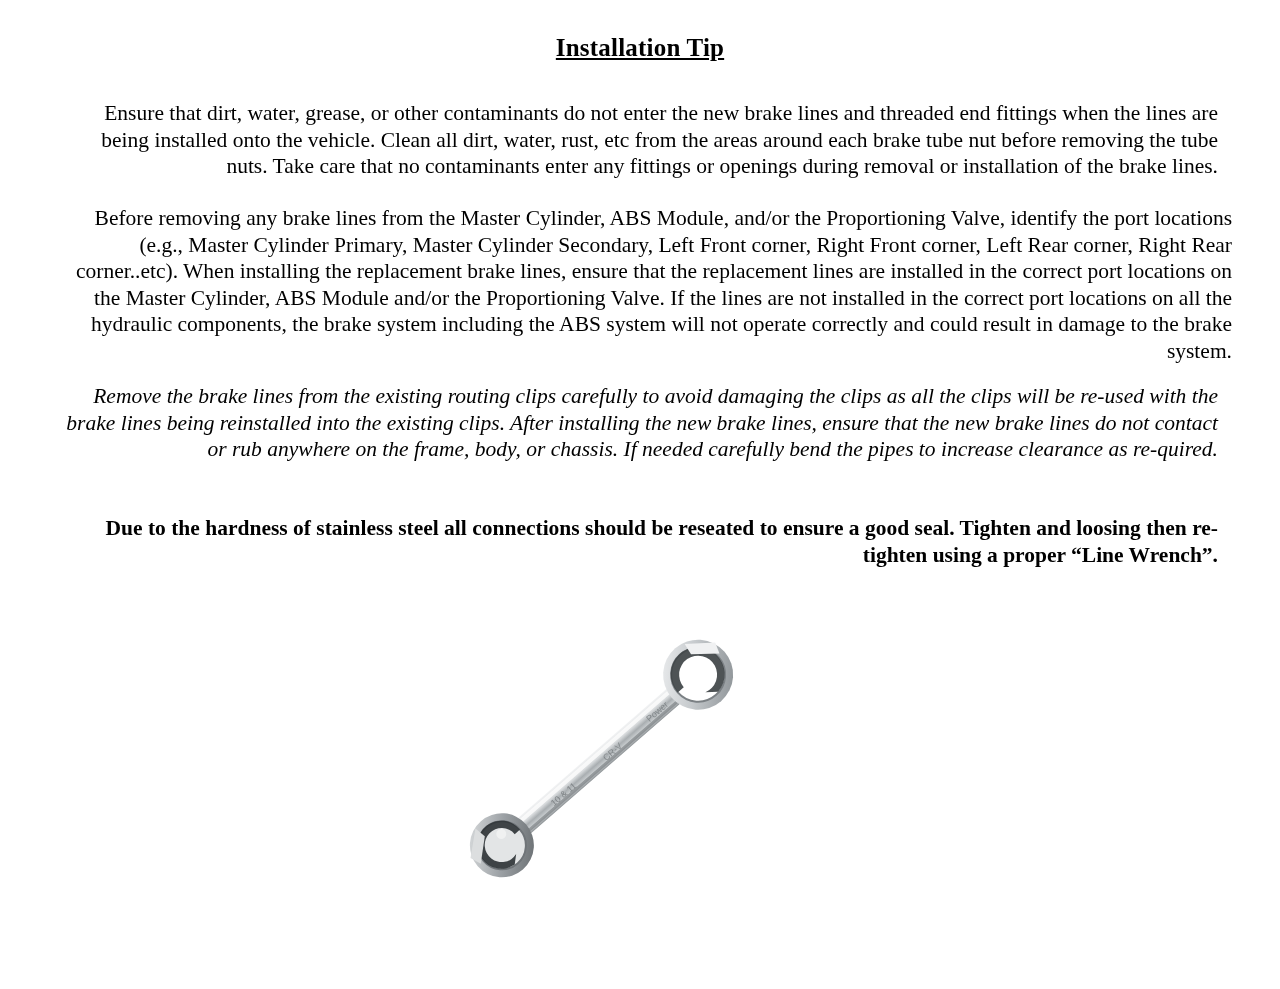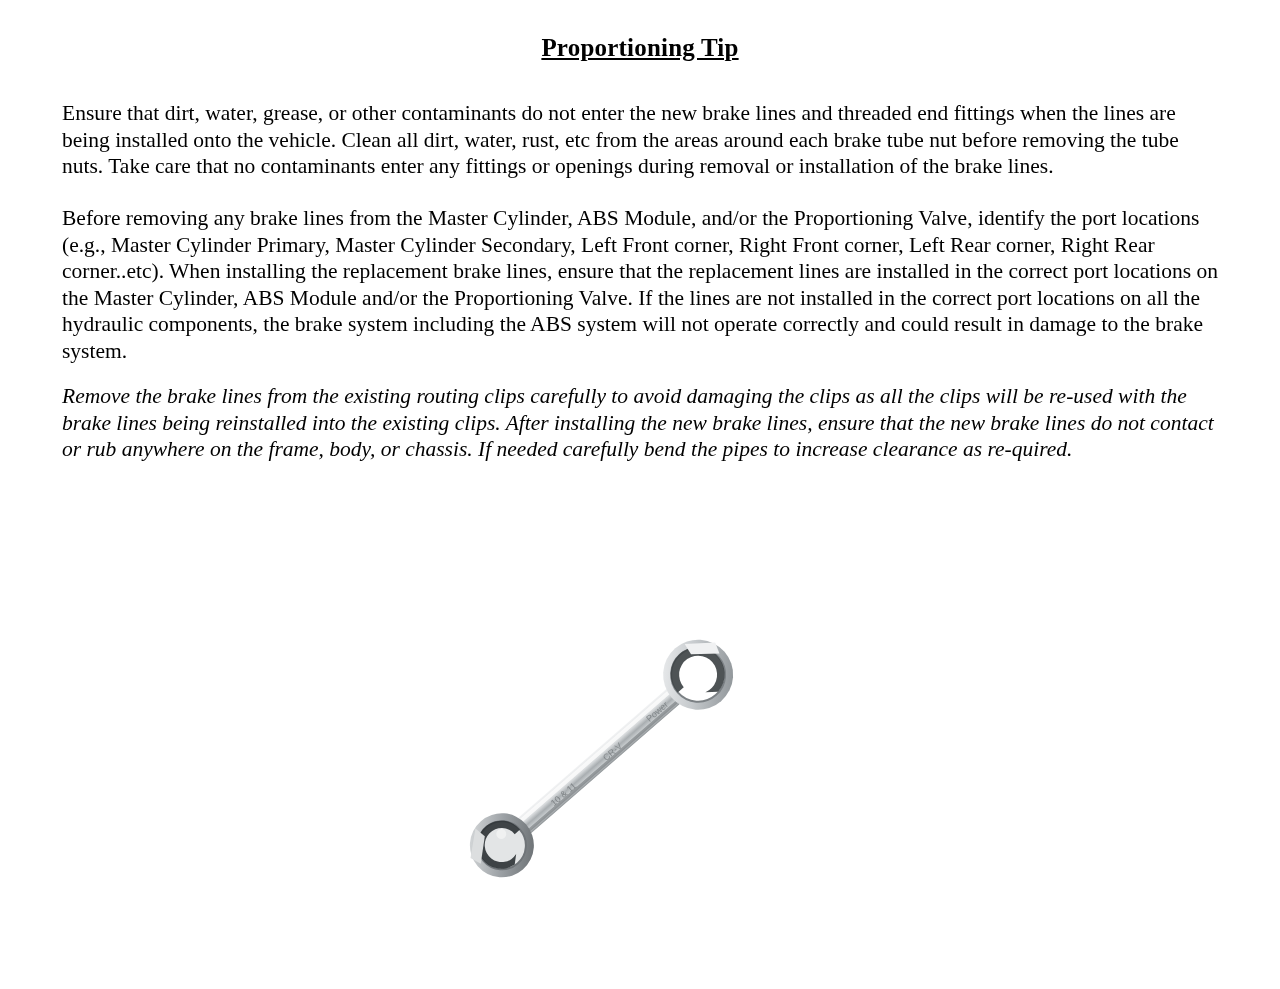--- a/index.html
+++ b/index.html
@@ -26,51 +26,52 @@
     font-weight: bold;
     text-decoration: underline;
     letter-spacing: 0.2px;
   }
   .body-block {
     position: absolute;
     left: 62px;
     width: 1156px;
     font-size: 21.5px;
     line-height: 26.5px;
-    text-align: left;
+    text-align: right;
   }
   .p1 { top: 100px; }
-  .p2 { top: 205px; }
+  .p2 { top: 205px; margin-left: 14px; }
   .p3 { top: 383px; font-style: italic; }
   .p4 { top: 515px; font-weight: bold; }
 
   .wrench-wrap {
     position: absolute;
     left: 400px;
     top: 600px;
     width: 400px;
     height: 320px;
   }
   .wrench-wrap svg {
     display: block;
   }
 </style>
 </head>
 <body>
 
 <div class="page">
 
-  <div class="doc-title">Proportioning Tip</div>
+  <div class="doc-title">Installation Tip</div>
 
   <div class="body-block p1">Ensure that dirt, water, grease, or other contaminants do not enter the new brake lines and threaded end fittings when the lines are being installed onto the vehicle. Clean all dirt, water, rust, etc from the areas around each brake tube nut before removing the tube nuts. Take care that no contaminants enter any fittings or openings during removal or installation of the brake lines.</div>
 
   <div class="body-block p2">Before removing any brake lines from the Master Cylinder, ABS Module, and/or the Proportioning Valve, identify the port locations (e.g., Master Cylinder Primary, Master Cylinder Secondary, Left Front corner, Right Front corner, Left Rear corner, Right Rear corner..etc). When installing the replacement brake lines, ensure that the replacement lines are installed in the correct port locations on the Master Cylinder, ABS Module and/or the Proportioning Valve. If the lines are not installed in the correct port locations on all the hydraulic components, the brake system including the ABS system will not operate correctly and could result in damage to the brake system.</div>
 
   <div class="body-block p3">Remove the brake lines from the existing routing clips carefully to avoid damaging the clips as all the clips will be re-used with the brake lines being reinstalled into the existing clips. After installing the new brake lines, ensure that the new brake lines do not contact or rub anywhere on the frame, body, or chassis. If needed carefully bend the pipes to increase clearance as re-quired.</div>
 
+  <div class="body-block p4">Due to the hardness of stainless steel all connections should be reseated to ensure a good seal. Tighten and loosing then re-tighten using a proper “Line Wrench”.</div>
 
   <div class="wrench-wrap">
     <svg width="400" height="320" viewBox="0 0 400 320">
       <defs>
         <linearGradient id="shaft" x1="0" y1="0" x2="0" y2="1">
           <stop offset="0%" stop-color="#f2f3f4"></stop>
           <stop offset="35%" stop-color="#d6d9db"></stop>
           <stop offset="55%" stop-color="#a9aeb1"></stop>
           <stop offset="80%" stop-color="#cfd3d5"></stop>
           <stop offset="100%" stop-color="#8e9396"></stop>

